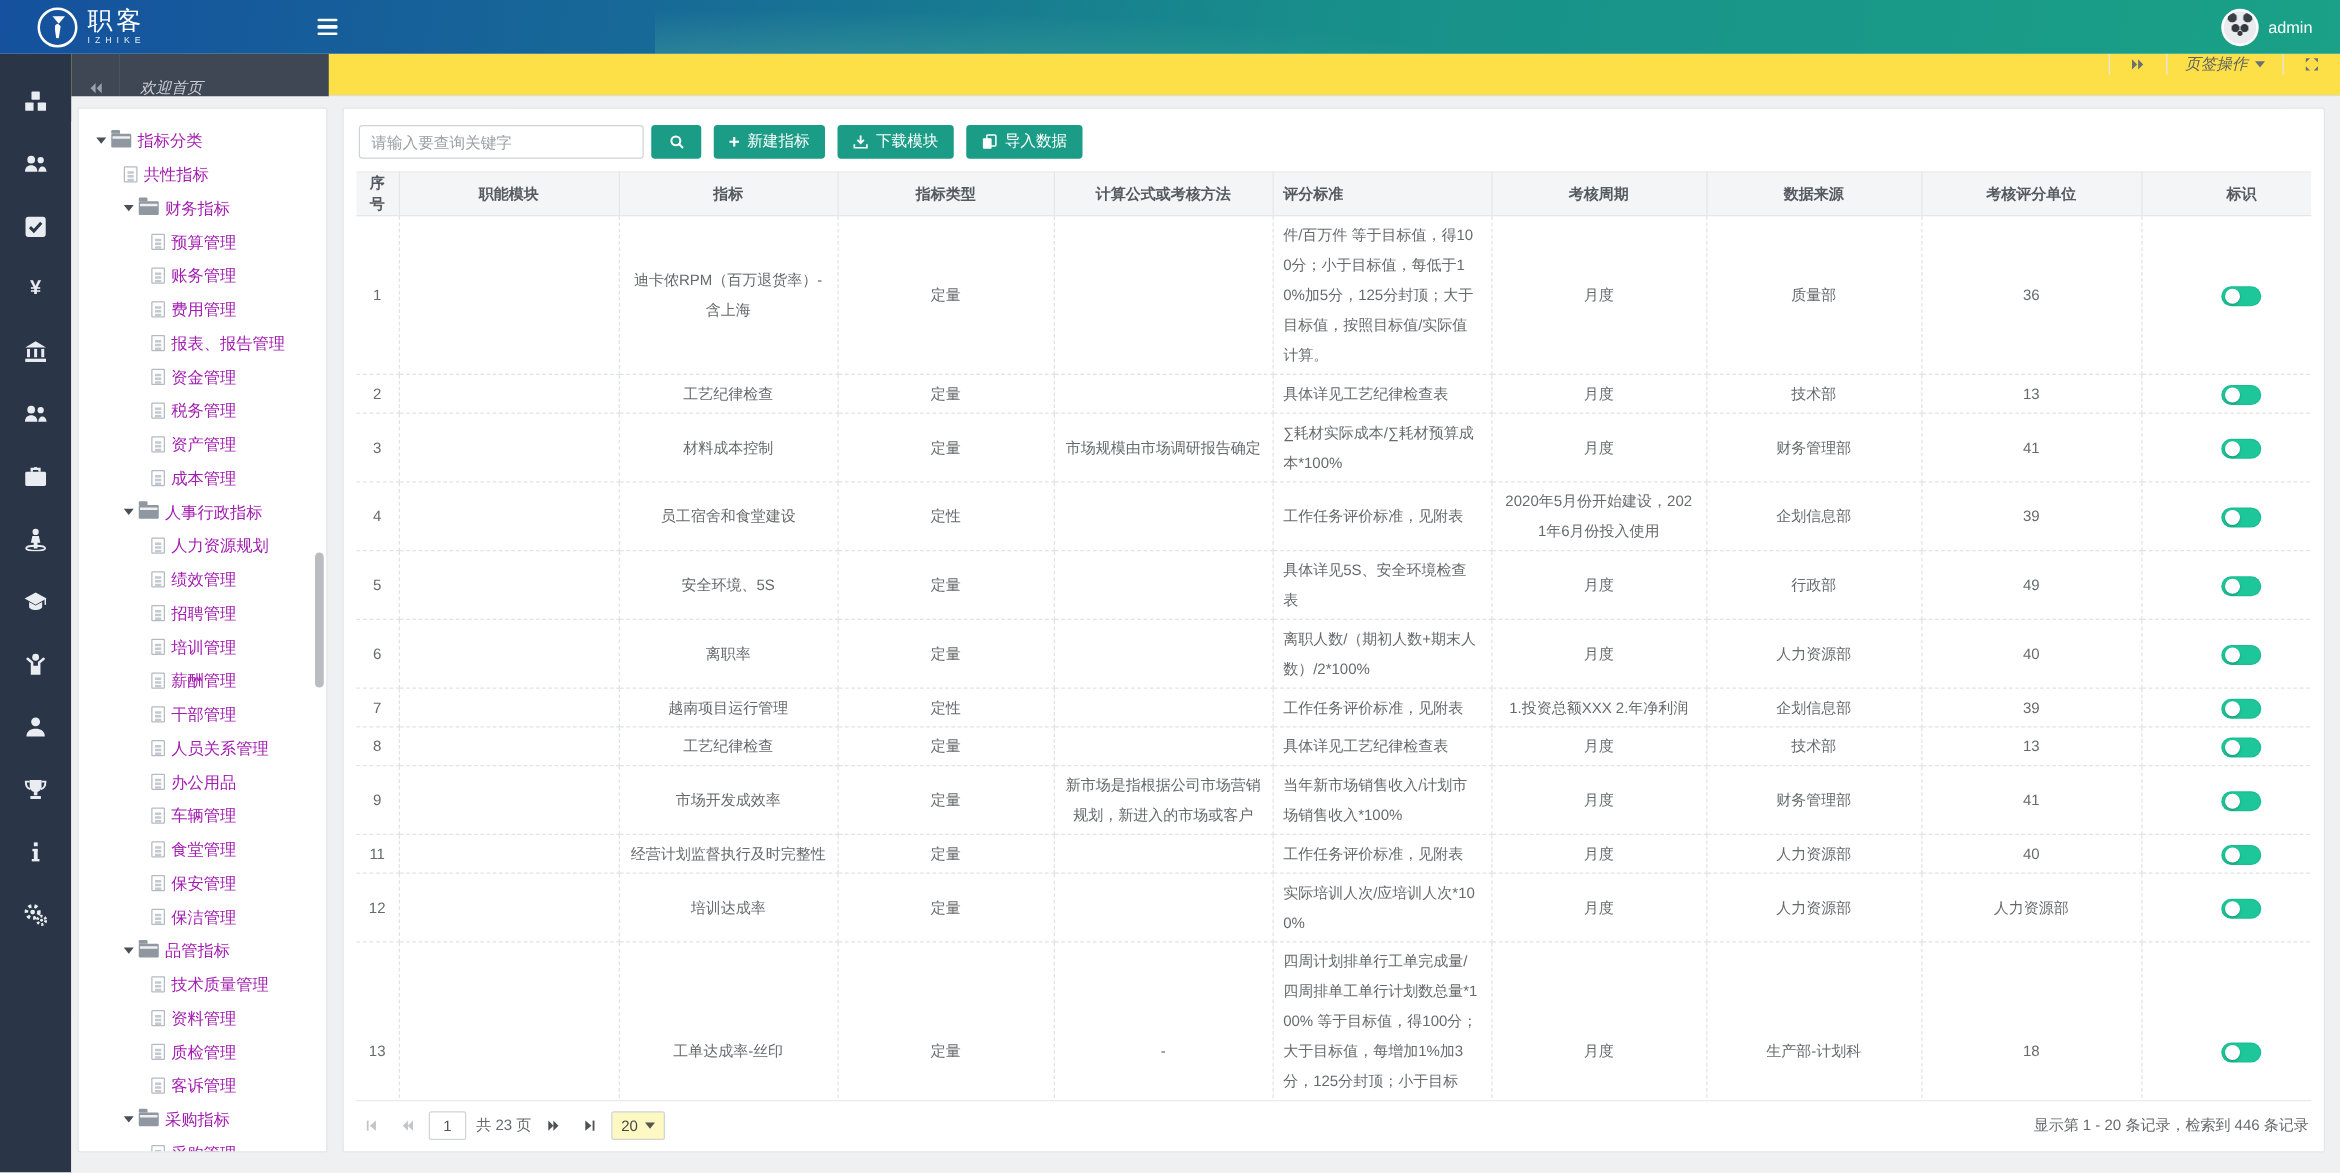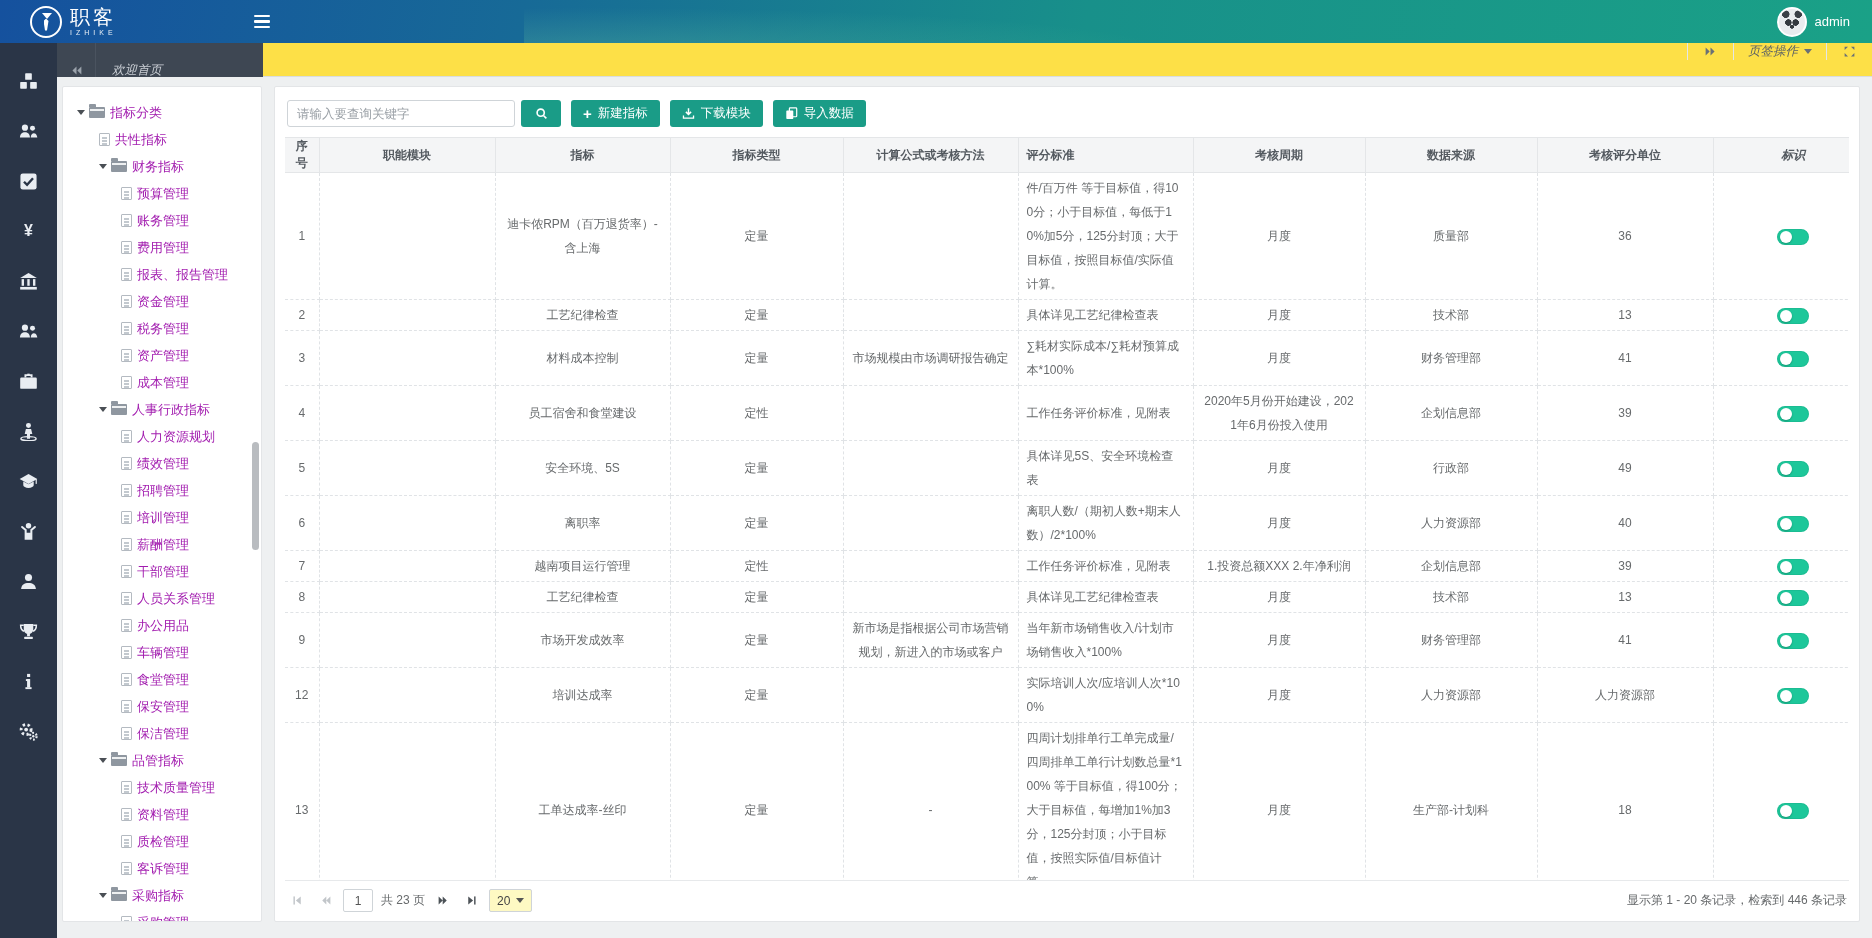--- a/index.html
+++ b/index.html
@@ -72,21 +72,21 @@
   .search-input::placeholder{ color:#9aa0a6; }
   .btn{ height:27px; background:var(--accent); color:#fff; border:none; border-radius:3px; font-size:12.5px; font-family:inherit; display:inline-flex; align-items:center; gap:6px; padding:0 12px; cursor:pointer; }
   .btn svg{ width:13px; height:13px; }
   .btn.search-btn{ width:40px; justify-content:center; margin-left:-4px; }
   .btn .plus{ font-size:15px; font-weight:bold; line-height:1; margin-top:-1px; }
 
   
   .table-wrap{ flex:1; overflow:hidden; position:relative; }
   table{ border-collapse:collapse; table-layout:fixed; width:100%; }
   th{ background:#f4f5f6; border:1px solid #e4e6e8; border-left:none; font-size:12px; color:#545a60; font-weight:bold; height:26px; text-align:center; padding:0 8px; }
-  th:last-child{ border-right:none;font-style:italic; }
+  th:last-child{ border-right:none; }
   td{ border-right:1px dashed #e0e3e6; border-bottom:1px dashed #e0e3e6; font-size:12px; color:#676a6c; text-align:center; padding:3px 8px; line-height:24px; vertical-align:middle; word-break:break-all; }
   td:last-child{ border-right:none; }
   td.left, th.left{ text-align:left; }
   tr{ height:30px; }
   .toggle{ display:inline-block; width:32px; height:16px; border-radius:9px; background:var(--toggle); position:relative; vertical-align:middle; cursor:pointer; box-shadow:inset 0 0 0 1px rgba(0,0,0,.05); }
   .toggle::after{ content:""; position:absolute; left:3px; top:2px; width:12px; height:12px; border-radius:50%; background:#fff; box-shadow:0 1px 2px rgba(0,0,0,.25); }
 
   .tooltip{ position:absolute; left:50%; bottom:-10px; background:#f4f4f3; border:1px solid #8f9296; border-radius:3px; padding:2px 8px; font-size:12px; color:#3c3f44; white-space:nowrap; line-height:16px; box-shadow:1px 1px 2px rgba(0,0,0,.15); z-index:5; }
   .tip-cell{ position:relative; }
 
@@ -565,20 +565,32 @@
                   <td>市场开发成效率</td>
                   <td>定量</td>
                   <td>新市场是指根据公司市场营销规划，新进入的市场或客户</td>
                   <td class="left">当年新市场销售收入/计划市场销售收入*100%</td>
                   <td>月度</td>
                   <td>财务管理部</td>
                   <td>41</td>
                   <td><span class="toggle"></span></td>
                 </tr>
                 <tr>
+                  <td>11</td>
+                  <td></td>
+                  <td>经营计划监督执行及时完整性</td>
+                  <td>定量</td>
+                  <td></td>
+                  <td class="left">工作任务评价标准，见附表</td>
+                  <td>月度</td>
+                  <td>人力资源部</td>
+                  <td>40</td>
+                  <td><span class="toggle"></span></td>
+                </tr>
+                <tr>
                   <td>12</td>
                   <td></td>
                   <td>培训达成率</td>
                   <td>定量</td>
                   <td></td>
                   <td class="left">实际培训人次/应培训人次*100%</td>
                   <td>月度</td>
                   <td>人力资源部</td>
                   <td>人力资源部</td>
                   <td><span class="toggle"></span></td>

